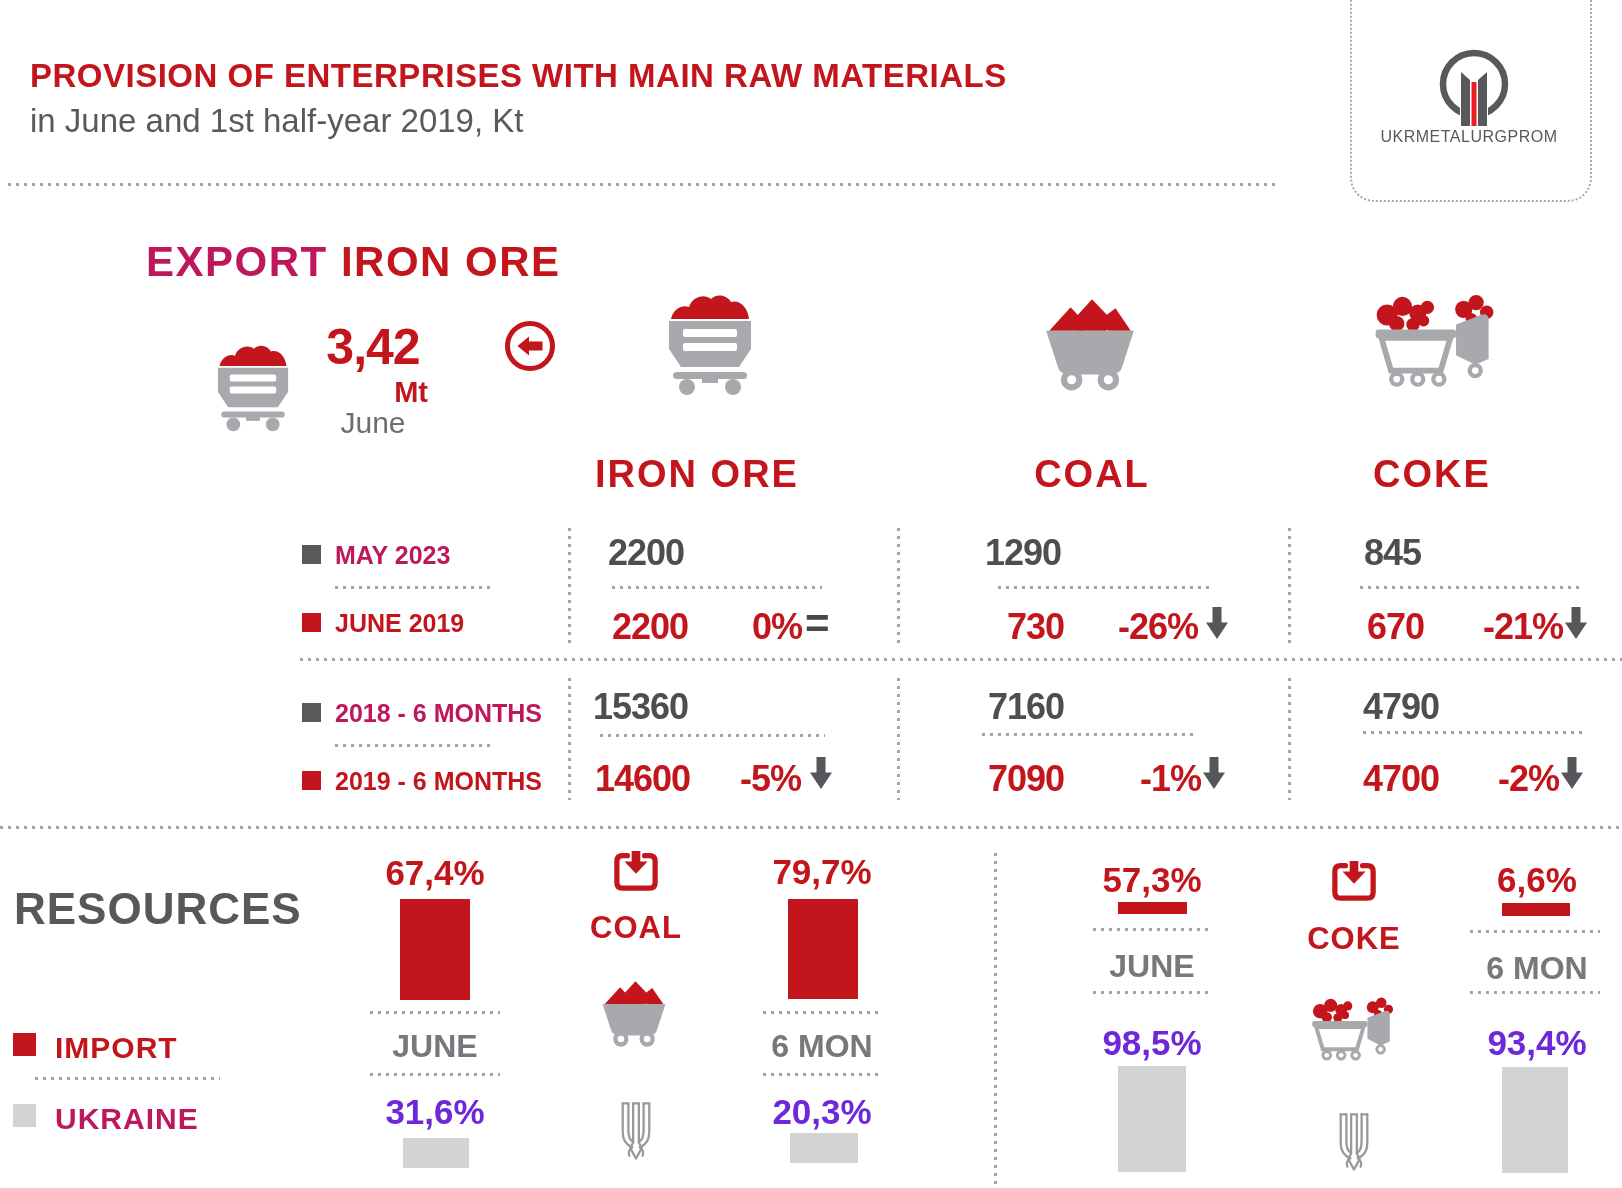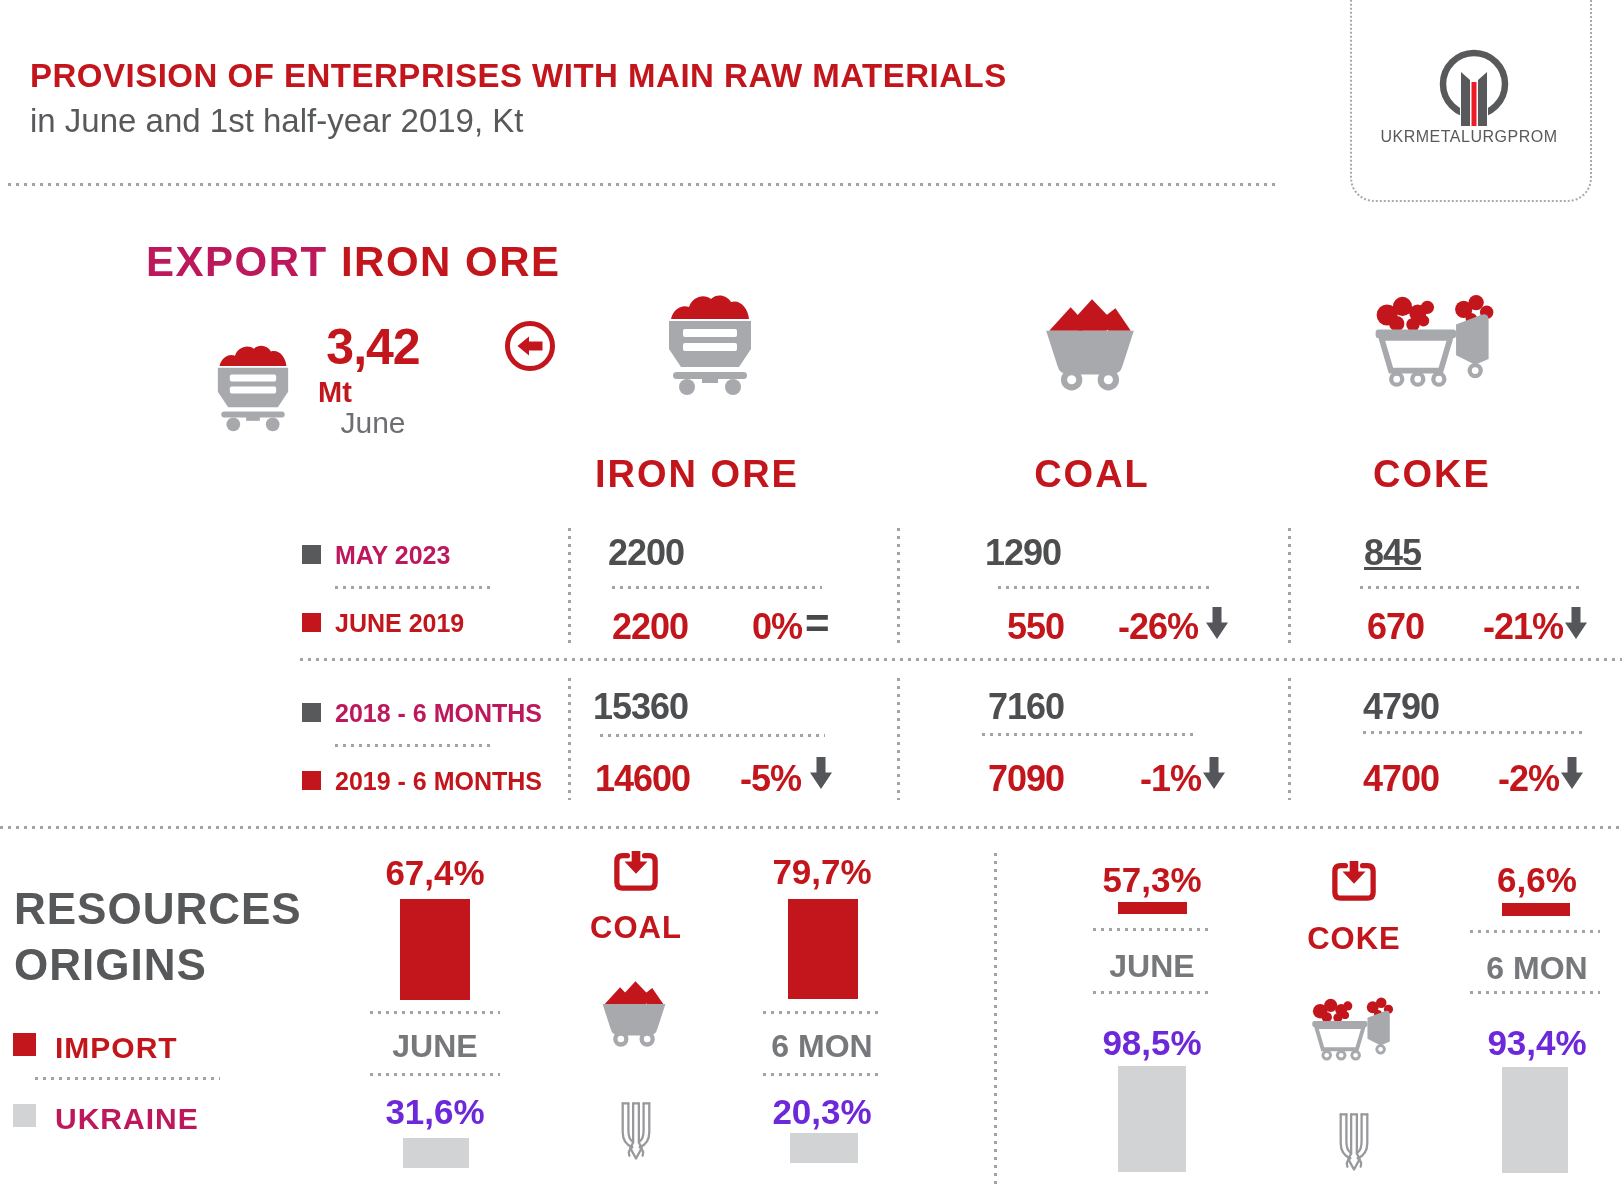--- a/index.html
+++ b/index.html
@@ -60,21 +60,21 @@
     <path d="M11 35 C13 25 22 20 29 23 C32 13 44 9 51 15 C57 9 67 11 71 18 C80 15 88 24 89 35 Z" fill="#c3161c"></path>
     <path d="M9 37 H91 V65 L79 83 H21 L9 65 Z" fill="#a7a9ac"></path>
     <rect x="23" y="45" width="54" height="8" rx="2" fill="#fff"></rect>
     <rect x="23" y="59" width="54" height="8" rx="2" fill="#fff"></rect>
     <rect x="13" y="88" width="74" height="7" rx="3.5" fill="#a7a9ac"></rect>
     <rect x="42" y="90" width="16" height="9" fill="#a7a9ac"></rect>
     <circle cx="27" cy="103" r="8" fill="#a7a9ac"></circle>
     <circle cx="73" cy="103" r="8" fill="#a7a9ac"></circle>
   </svg>
   <div class="abs big-num red" style="left:318px;top:318px;width:110px;text-align:center;">3,42</div>
-  <div class="abs red" style="left:318px;top:376px;width:110px;text-align:left;font-size:29px;font-weight:bold;">Mt</div>
+  <div class="abs red" style="left:318px;top:376px;width:110px;text-align:right;font-size:29px;font-weight:bold;">Mt</div>
   <div class="abs" style="left:318px;top:406px;width:110px;text-align:center;font-size:30px;color:#6d6e71;font-weight:500;">June</div>
   <svg class="abs" style="left:504px;top:320px;" width="52" height="52" viewBox="0 0 52 52">
     <circle cx="26" cy="26" r="22.5" fill="none" stroke="#c3161c" stroke-width="5"></circle>
     <path d="M13.5 26 L25 16.5 V21.5 H38.5 V30.5 H25 V35.5 Z" fill="#c3161c"></path>
   </svg>
 
   <svg class="abs" style="left:660px;top:284px;" width="100" height="112" viewBox="0 0 100 112">
     <path d="M11 35 C13 25 22 20 29 23 C32 13 44 9 51 15 C57 9 67 11 71 18 C80 15 88 24 89 35 Z" fill="#c3161c"></path>
     <path d="M9 37 H91 V65 L79 83 H21 L9 65 Z" fill="#a7a9ac"></path>
     <rect x="23" y="45" width="54" height="8" rx="2" fill="#fff"></rect>
@@ -146,26 +146,26 @@
 
   <div class="vdots" style="left:568px;top:528px;height:118px;"></div>
   <div class="vdots" style="left:568px;top:678px;height:122px;"></div>
   <div class="vdots" style="left:897px;top:528px;height:118px;"></div>
   <div class="vdots" style="left:897px;top:678px;height:122px;"></div>
   <div class="vdots" style="left:1288px;top:528px;height:118px;"></div>
   <div class="vdots" style="left:1288px;top:678px;height:122px;"></div>
 
   <div class="abs val" style="left:608px;top:532px;">2200</div>
   <div class="abs val" style="left:985px;top:532px;">1290</div>
-  <div class="abs val" style="left:1364px;top:532px;text-decoration:underline;">845</div>
+  <div class="abs val" style="left:1364px;top:532px;">845</div>
 
   <div class="abs valr" style="left:612px;top:606px;">2200</div>
   <div class="abs valr" style="left:752px;top:606px;">0%</div>
   <div class="abs eq" style="left:805px;top:600px;">=</div>
-  <div class="abs valr" style="left:1007px;top:606px;">550</div>
+  <div class="abs valr" style="left:1007px;top:606px;">730</div>
   <div class="abs valr" style="left:1118px;top:606px;">-26%</div>
   <svg class="abs" style="left:1206px;top:607px;" width="22" height="32" viewBox="0 0 22 32">
       <path d="M6.5 0 H15.5 V15.5 H22 L11 32 L0 15.5 H6.5 Z" fill="#55565a"></path>
     </svg>
   <div class="abs valr" style="left:1367px;top:606px;">670</div>
   <div class="abs valr" style="left:1483px;top:606px;">-21%</div>
   <svg class="abs" style="left:1565px;top:607px;" width="22" height="32" viewBox="0 0 22 32">
       <path d="M6.5 0 H15.5 V15.5 H22 L11 32 L0 15.5 H6.5 Z" fill="#55565a"></path>
     </svg>
 
@@ -186,21 +186,20 @@
   <div class="abs valr" style="left:1363px;top:758px;">4700</div>
   <div class="abs valr" style="left:1498px;top:758px;">-2%</div>
   <svg class="abs" style="left:1561px;top:757px;" width="22" height="32" viewBox="0 0 22 32">
       <path d="M6.5 0 H15.5 V15.5 H22 L11 32 L0 15.5 H6.5 Z" fill="#55565a"></path>
     </svg>
 
   <div class="hdots" style="left:0;top:826px;width:1622px;"></div>
   <div class="vdots" style="left:994px;top:853px;height:335px;"></div>
 
   <div class="abs res-title" style="left:14px;top:884px;">RESOURCES</div>
-  <div class="abs res-title" style="left:14px;top:940px;">ORIGINS</div>
   <div class="abs" style="left:13px;top:1033px;width:23px;height:23px;background:#c3161c;"></div>
   <div class="abs leg-lab red" style="left:55px;top:1031px;">IMPORT</div>
   <div class="hdots" style="left:35px;top:1077px;width:185px;"></div>
   <div class="abs" style="left:13px;top:1104px;width:23px;height:23px;background:#d1d3d4;"></div>
   <div class="abs leg-lab dark" style="left:55px;top:1102px;">UKRAINE</div>
 
   <div class="abs pct-red" style="left:360px;top:853px;">67,4%</div>
   <div class="bar-red" style="left: 400px; top: 899px; width: 70px; height: 101px;"></div>
   <div class="hdots" style="left:370px;top:1011px;width:130px;"></div>
   <div class="abs period-lab" style="left:360px;top:1028px;">JUNE</div>

